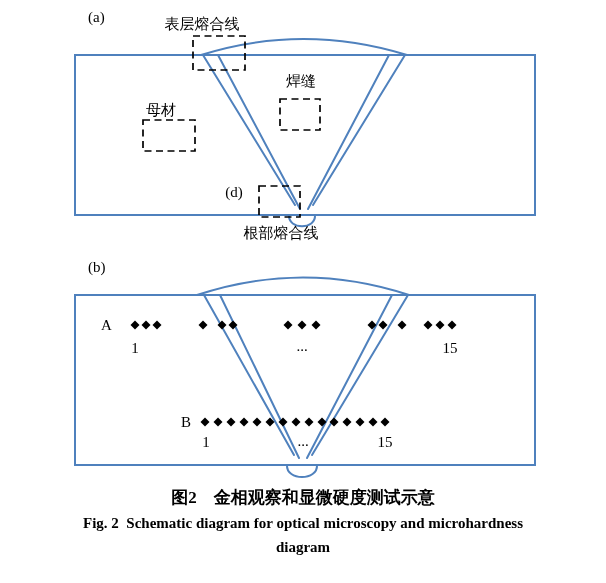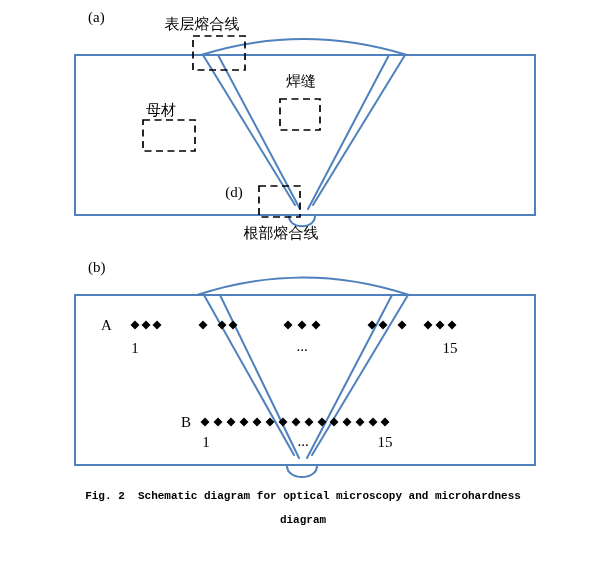--- a/index.html
+++ b/index.html
@@ -24,21 +24,21 @@
   .num   { font-size: 15px; }
   .caption {
     position: absolute;
     left: 0; top: 484px;
     width: 606px;
     text-align: center;
     font-weight: bold;
     color: #000000;
   }
   .caption-zh { font-size: 17px; line-height: 27px; }
-  .caption-en { font-size: 11px; line-height: 24px; font-family: Liberation Mono, monospace; }
+  .caption-en { font-size: 15px; line-height: 24px; }
 </style>
 </head>
 <body>
 
 <div class="page">
 
   <svg width="606" height="250" viewBox="0 0 606 250">
     <text class="lbl" x="88" y="22">(a)</text>
     <text class="lbl-cn" x="202" y="29" text-anchor="middle">表层熔合线</text>
 
@@ -110,17 +110,18 @@
         <polygon points="360,167.5 364.5,172 360,176.5 355.5,172" fill="#000000"></polygon>
         <polygon points="373,167.5 377.5,172 373,176.5 368.5,172" fill="#000000"></polygon>
         <polygon points="385,167.5 389.5,172 385,176.5 380.5,172" fill="#000000"></polygon>
       </g>
     <text class="num" x="206" y="197" text-anchor="middle">1</text>
     <text class="num" x="303" y="196" text-anchor="middle">...</text>
     <text class="num" x="385" y="197" text-anchor="middle">15</text>
   </svg>
 
   <div class="caption">
+    <div class="caption-zh">图2　金相观察和显微硬度测试示意</div>
     <div class="caption-en">Fig.&nbsp;2&nbsp;&nbsp;Schematic diagram for optical microscopy and microhardness</div>
     <div class="caption-en">diagram</div>
   </div>
 
 </div>
 
 </body></html>

